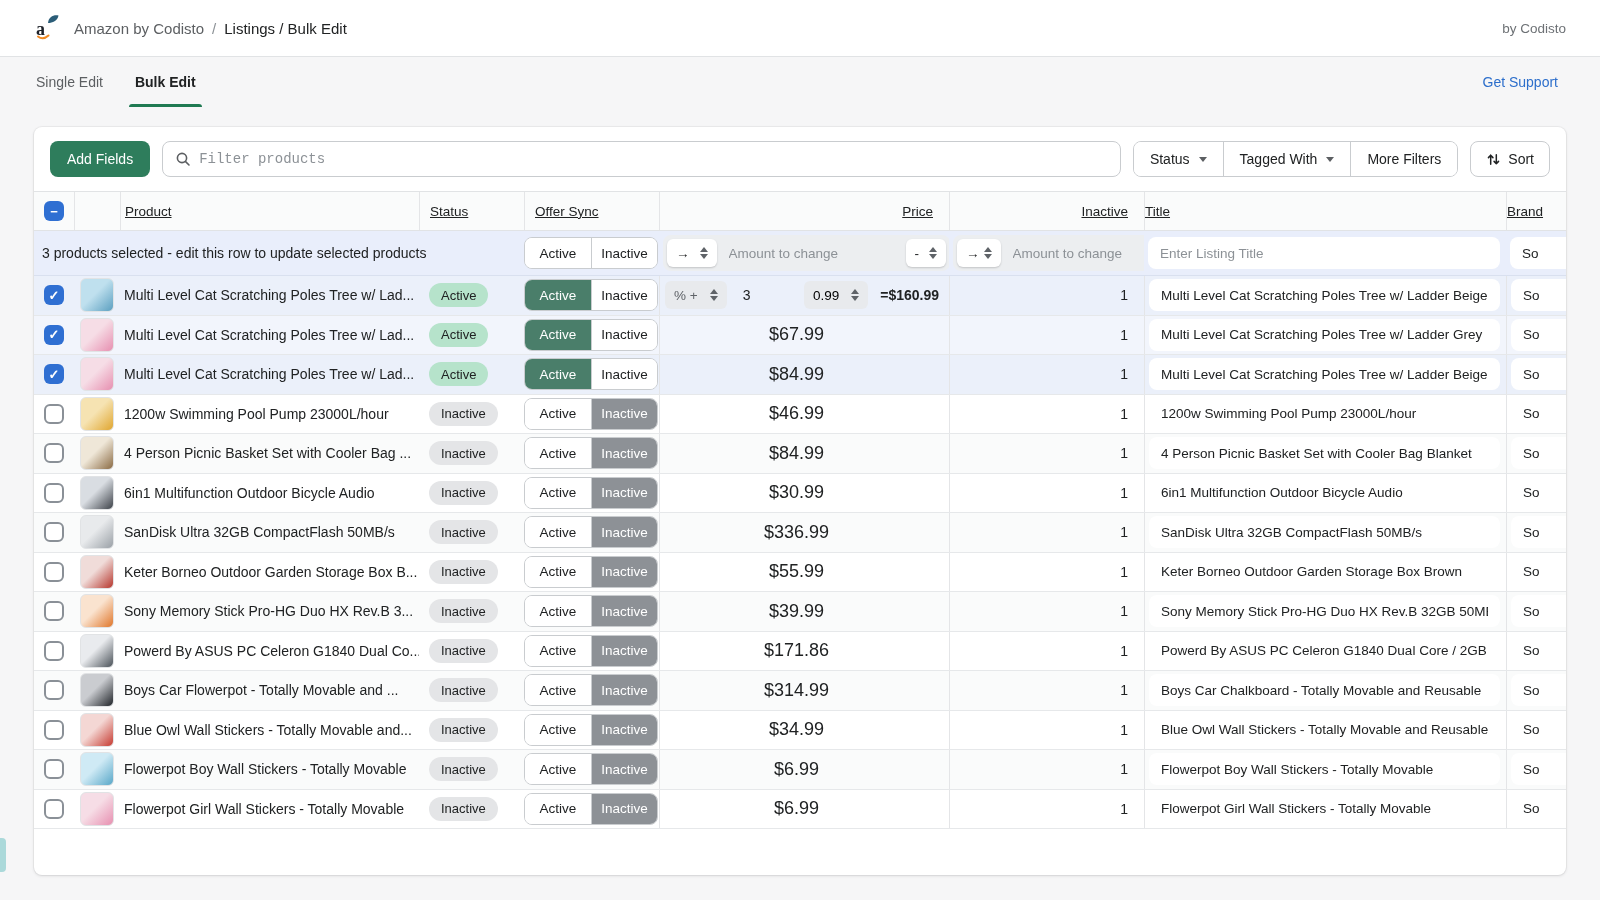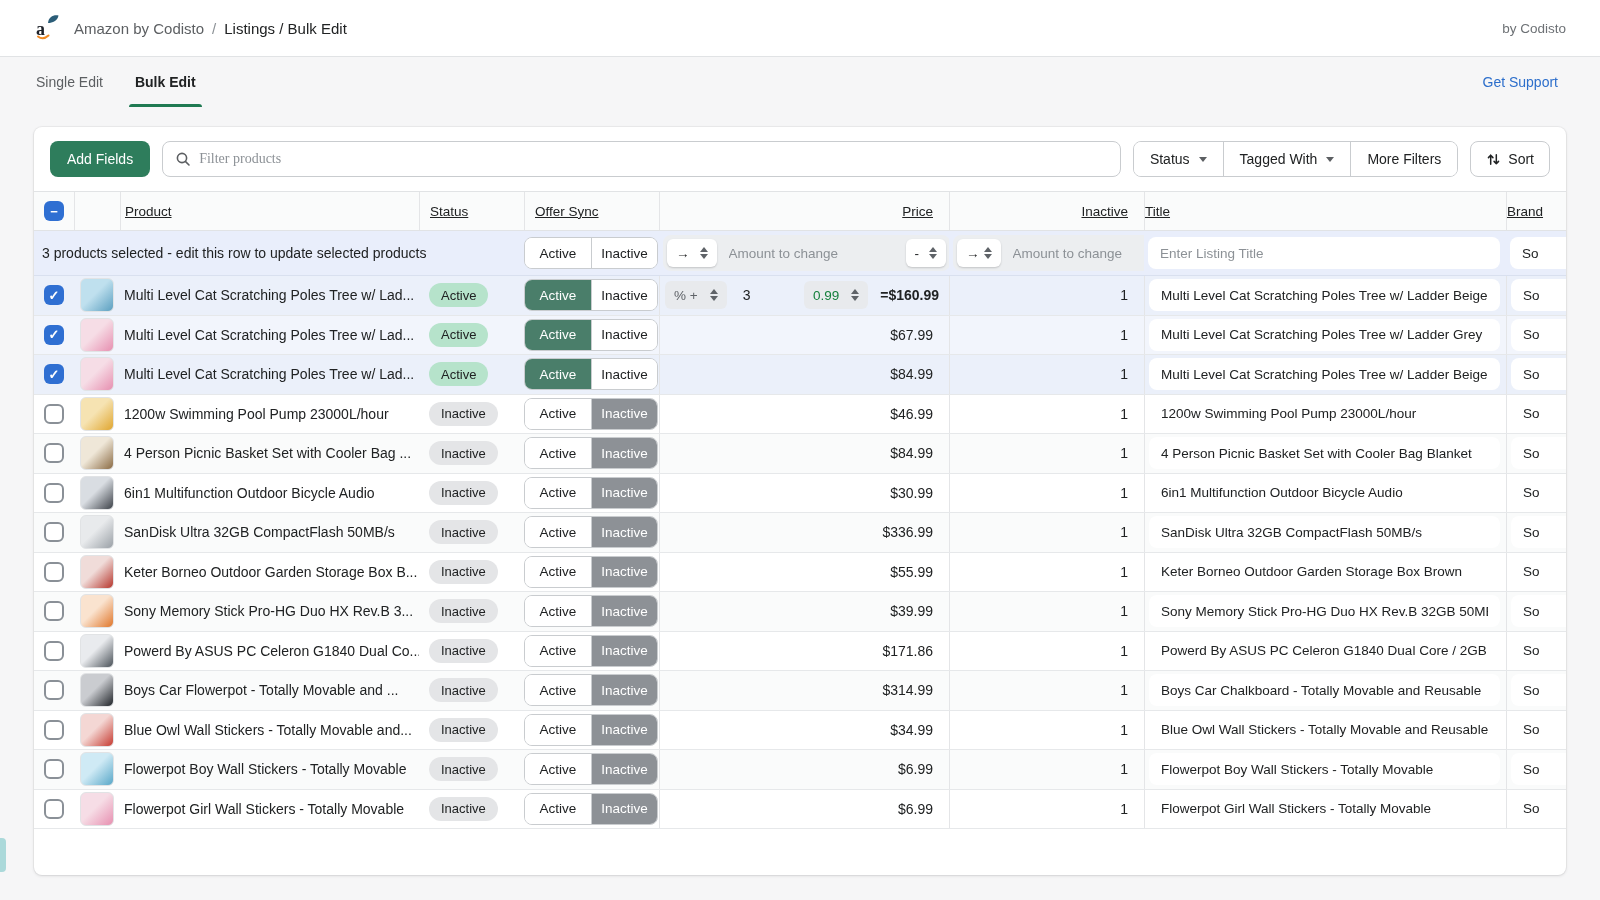--- a/index.html
+++ b/index.html
@@ -23,21 +23,21 @@
 
   
   .main { padding:20px 34px 0; }
   .card { background:#fff; border-radius:8px; height:748px; overflow:hidden; position:relative;
           box-shadow:0 0 0 1px rgba(63,63,68,.05), 0 1px 3px rgba(63,63,68,.15); }
 
   
   .toolbar { display:flex; align-items:center; gap:12px; padding:14px 16px; height:64px; }
   .btn-add { background:#2e7d5c; color:#fff; border:none; border-radius:8px; height:36px; padding:0 17px; font-size:14px; font-family:inherit; }
   .filter { flex:1; height:36px; background:#fff; border:1px solid #c9cccf; border-radius:8px; display:flex; align-items:center; gap:8px; padding:0 12px; }
-  .filter input { border:none; outline:none; flex:1; font-size:14px; font-family:Liberation Serif, serif; color:#be185d; background:transparent; }
+  .filter input { border:none; outline:none; flex:1; font-size:14px; font-family:Liberation Mono, monospace; color:#be185d; background:transparent; }
   .filter input::placeholder { color:#8c9196; }
   .btngroup { display:flex; height:36px; border:1px solid #c9cccf; border-radius:8px; background:#fff; overflow:hidden; }
   .gbtn { display:flex; align-items:center; gap:9px; padding:0 16px; font-size:14px; color:#202223; background:#fff; border:none; font-family:inherit; }
   .gbtn + .gbtn { border-left:1px solid #c9cccf; }
   .caret { width:0; height:0; border-left:4px solid transparent; border-right:4px solid transparent; border-top:5px solid #5c5f62; }
   .btn-sort { display:flex; align-items:center; gap:7px; height:36px; border:1px solid #c9cccf; border-radius:8px; background:#fff; padding:0 15px; font-size:14px; font-family:inherit; color:#202223; }
 
   
   .tablewrap { position:relative; }
   .trow, .thead, .bulkrow { display:flex; align-items:center; width:1612px; }
@@ -89,28 +89,28 @@
   .tbox input::placeholder { color:#8c9196; }
 
   
   .trow { height:39.5px; border-bottom:1px solid #e6e8ea; }
   .trow .c-price, .trow .c-inv, .trow .c-title, .trow .c-brand { border-left:1px solid #e4e5e7; }
   .pimg { width:34px; height:34px; border-radius:6px; border:1px solid #e1e3e5; }
   .ptxt { font-size:14px; color:#202223; white-space:nowrap; overflow:hidden; }
   .badge { display:inline-flex; align-items:center; height:24px; padding:0 12px; border-radius:13px; font-size:13px; color:#202223; white-space:nowrap; }
   .badge.active { background:#b6e3cb; }
   .badge.inactive { background:#e4e5e7; }
-  .pval { width:100%; text-align:right; padding-right:16px; font-size:14px; }
+  .pval { width:100%; text-align:center; padding-right:16px; font-size:18px; }
   .invval { width:100%; text-align:right; padding-right:16px; font-size:14px; }
   .pedit { display:flex; align-items:center; width:100%; padding:0 10px 0 5px; gap:0; }
   .sel.gray { background:#e8eaed; color:#5f6368; }
   .sel.gray .lbl { margin-right:12px; }
   .pnum { font-size:14px; margin-left:16px; color:#202223; }
   .spacer { flex:1; }
-  .dim .lbl { color:#15803d; }
+  .dim .lbl { color:#000000; }
   .presult { font-size:14px; font-weight:700; margin-left:12px; white-space:nowrap; }
 
   .card-footer { position:absolute; left:0; right:0; bottom:0; height:44px; background:#fff; border-top:1px solid #e1e3e5; display:flex; align-items:center; padding:0 16px; font-size:14px; color:#202223; border-radius:0 0 8px 8px; }
 
   .edge-strip { position:absolute; left:0; top:838px; width:6px; height:34px; background:#abd9da; border-radius:0 4px 4px 0; }
 </style>
 </head>
 <body>
 
 <header class="topbar">

